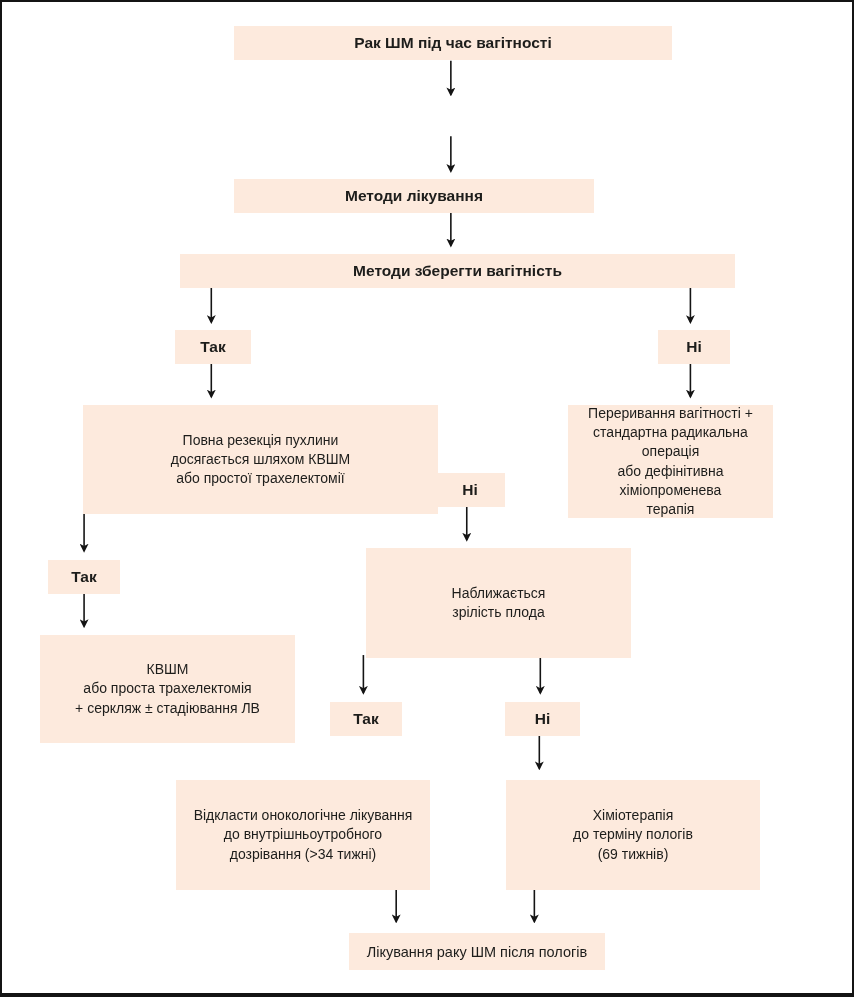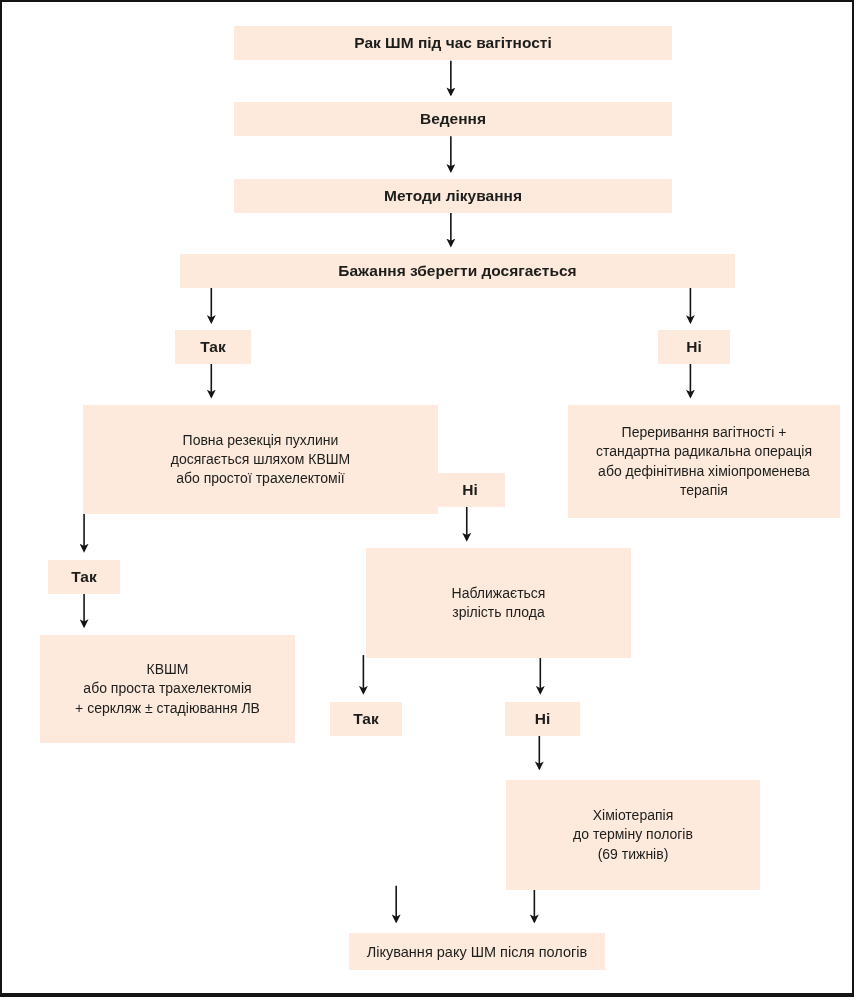--- a/index.html
+++ b/index.html
@@ -76,54 +76,56 @@
     <line x1="82" y1="593" x2="82" y2="628" stroke="#141414" stroke-width="1.6" marker-end="url(#ah)"></line>
     <line x1="363" y1="657" x2="363" y2="695" stroke="#141414" stroke-width="1.6" marker-end="url(#ah)"></line>
     <line x1="541" y1="657" x2="541" y2="695" stroke="#141414" stroke-width="1.6" marker-end="url(#ah)"></line>
     <line x1="540" y1="734" x2="540" y2="771" stroke="#141414" stroke-width="1.6" marker-end="url(#ah)"></line>
     <line x1="396" y1="889" x2="396" y2="925" stroke="#141414" stroke-width="1.6" marker-end="url(#ah)"></line>
     <line x1="535" y1="889" x2="535" y2="925" stroke="#141414" stroke-width="1.6" marker-end="url(#ah)"></line>
   </svg>
 
   <div class="node heading" style="left:232px; top:24px; width:438px; height:34px;">Рак ШМ під час вагітності</div>
 
-  <div class="node heading" style="left:232px; top:100px; width:438px; height:34px;">Ведення</div>
 
-  <div class="node heading" style="left:232px; top:177px; width:438px; height:34px;">Методи лікування</div>
+  <div class="node heading" style="left:232px; top:177px; width:360px; height:34px;">Методи лікування</div>
 
-  <div class="node heading" style="left:178px; top:252px; width:555px; height:34px;">Бажання зберегти досягається</div>
+  <div class="node heading" style="left:178px; top:252px; width:555px; height:34px;">Методи зберегти вагітність</div>
 
   <div class="node tag" style="left:173px; top:328px; width:76px; height:34px;">Так</div>
 
   <div class="node tag" style="left:656px; top:328px; width:72px; height:34px;">Ні</div>
 
   <div class="node" style="left:38px; top:403px; width:355px; height:109px;margin-left:43px;">Повна резекція пухлини
 досягається шляхом КВШМ
 або простої трахелектомії</div>
 
-  <div class="node" style="left:566px; top:403px; width:272px; height:113px;">Переривання вагітності +
+  <div class="node" style="left:566px; top:403px; width:205px; height:113px;">Переривання вагітності +
 стандартна радикальна операція
 або дефінітивна хіміопроменева
 терапія</div>
 
   <div class="node tag" style="left:433px; top:471px; width:70px; height:34px;">Ні</div>
 
   <div class="node tag" style="left:46px; top:558px; width:72px; height:34px;">Так</div>
 
   <div class="node" style="left:38px; top:633px; width:255px; height:108px;">КВШМ
 або проста трахелектомія
 + серкляж ± стадіювання ЛВ</div>
 
   <div class="node" style="left:326px; top:546px; width:265px; height:110px;margin-left:38px;">Наближається
 зрілість плода</div>
 
   <div class="node tag" style="left:328px; top:700px; width:72px; height:34px;">Так</div>
 
   <div class="node tag" style="left:503px; top:700px; width:75px; height:34px;">Ні</div>
 
+  <div class="node" style="left:174px; top:778px; width:254px; height:110px;">Відкласти онокологічне лікування
+до внутрішньоутробного
+дозрівання (&gt;34 тижні)</div>
 
   <div class="node" style="left:504px; top:778px; width:254px; height:110px;">Хіміотерапія
 до терміну пологів
 (69 тижнів)</div>
 
   <div class="node outcome" style="left:335px; top:931px; width:256px; height:37px; font-weight:normal;">Лікування раку ШМ після пологів</div>
 
 </div>
 
 </body></html>

